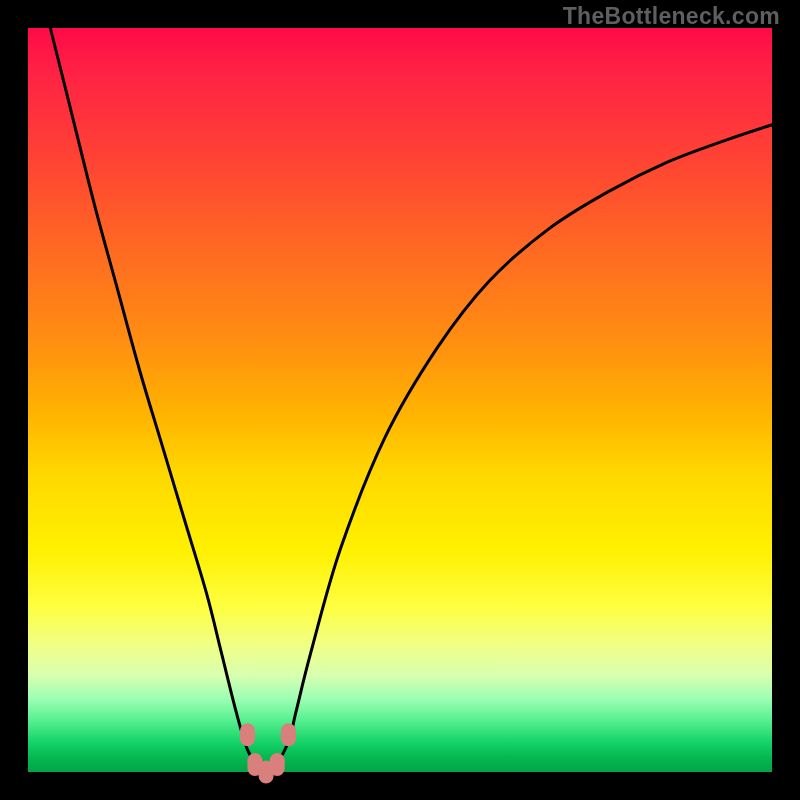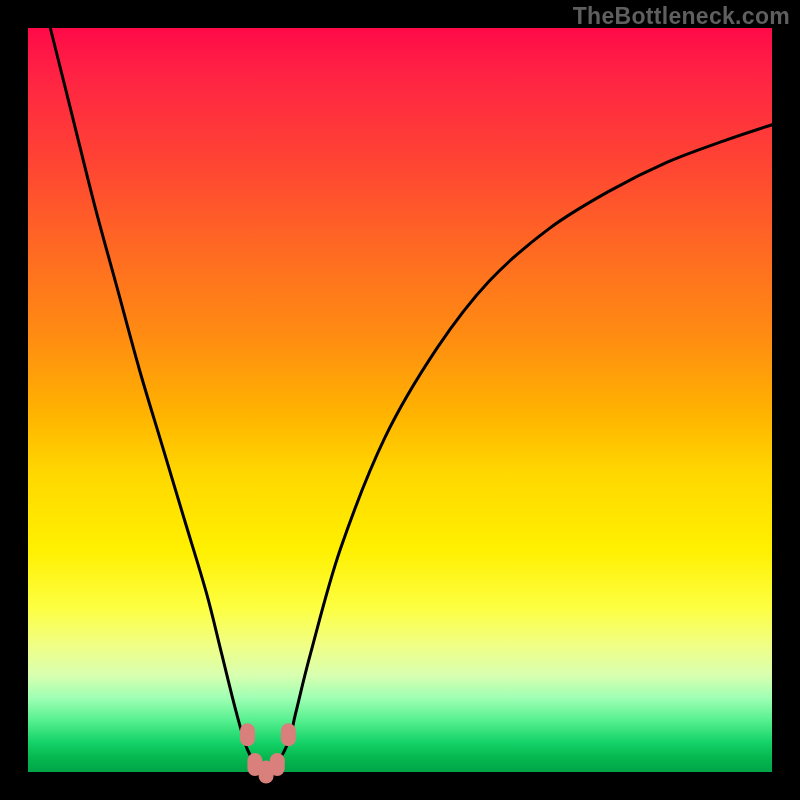--- a/index.html
+++ b/index.html
@@ -38,21 +38,21 @@
       #d8ffb0 87%,
       #a0ffb4 90%,
       #58f090 93%,
       #14d368 96%,
       #06b850 98%,
       #00a548 100%);
   }
   .attribution {
     position: absolute;
     top: 3px;
-    right: 10px;
+    right: 20px;
     font-size: 23px;
     font-weight: 600;
     color: #5f5f5f;
     letter-spacing: 0.3px;
     user-select: none;
   }
   svg.plot-svg {
     position: absolute;
     left: 0;
     top: 0;

